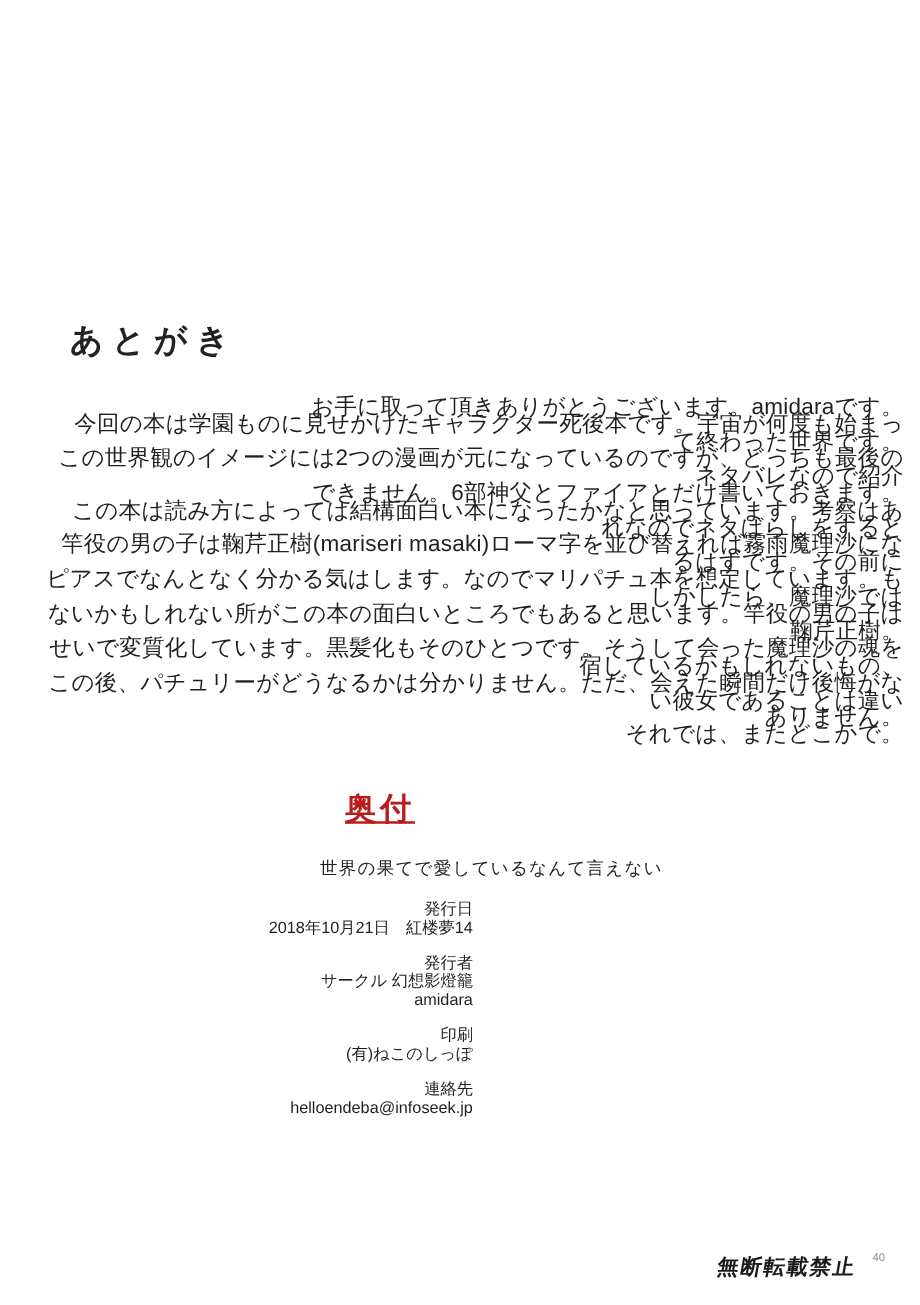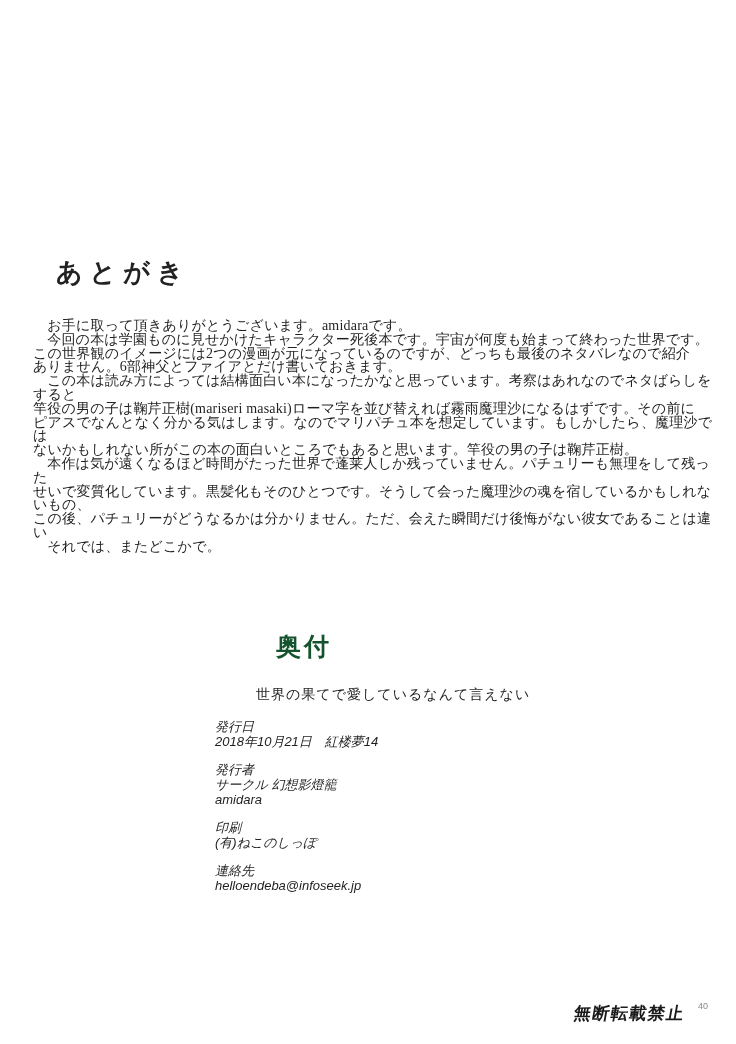--- a/index.html
+++ b/index.html
@@ -6,74 +6,75 @@
   html, body { background: #e8e8e8; }
   .page {
     position: relative;
     width: 736px;
     height: 1044px;
     margin: 0 auto;
     background: #ffffff;
     overflow: hidden;
     font-family: "Liberation Sans", "DejaVu Sans", sans-serif;
     color: #1f1f1f;
+    text-align: right;
   }
 
   .afterword-heading {
     position: absolute;
     left: 56px;
     top: 255px;
     font-size: 26px;
     font-weight: 600;
     letter-spacing: 7px;
     color: #222;
   }
 
   .afterword-body {
     position: absolute;
     left: 33px;
     top: 319px;
     width: 690px;
-    font-size: 14px;
+    font-size: 18px;
     line-height: 13.8px;
     letter-spacing: 0.2px;
-    font-family: Liberation Serif, serif;
   }
   .afterword-body .line {
     white-space: pre-wrap;
   }
 
   .colophon-heading {
     position: absolute;
     left: 276px;
     top: 630px;
     font-size: 25px;
     font-weight: 700;
     letter-spacing: 3px;
-    color: #14532d;
+    color: #b91c1c;
+    text-decoration: underline;
   }
 
   .book-title {
     position: absolute;
     left: 213px;
     top: 686px;
     font-size: 14px;
     letter-spacing: 1px;
     margin-left: 43px;
   }
 
   .colophon-block {
     position: absolute;
     left: 215px;
     top: 719px;
     font-size: 13px;
     line-height: 15px;
   }
   .colophon-group { margin-bottom: 13px; }
-  .colophon-group .line { white-space: pre-wrap; font-style: italic; }
+  .colophon-group .line { white-space: pre-wrap; }
 
   .copyright-notice {
     position: absolute;
     left: 574px;
     top: 1002px;
     font-size: 17px;
     font-weight: 700;
     letter-spacing: 1.5px;
     transform: skewX(-10deg);
     color: #1a1a1a;
@@ -91,28 +92,28 @@
 <body>
 
 <div class="page">
 
   <div class="afterword-heading">あとがき</div>
 
   <div class="afterword-body">
     <div class="line">　お手に取って頂きありがとうございます。amidaraです。</div>
     <div class="line">　今回の本は学園ものに見せかけたキャラクター死後本です。宇宙が何度も始まって終わった世界です。</div>
     <div class="line">この世界観のイメージには2つの漫画が元になっているのですが、どっちも最後のネタバレなので紹介</div>
-    <div class="line">ありません。6部神父とファイアとだけ書いておきます。</div>
+    <div class="line">できません。6部神父とファイアとだけ書いておきます。</div>
     <div class="line">　この本は読み方によっては結構面白い本になったかなと思っています。考察はあれなのでネタばらしをすると</div>
     <div class="line">竿役の男の子は鞠芹正樹(mariseri masaki)ローマ字を並び替えれば霧雨魔理沙になるはずです。その前に</div>
     <div class="line">ピアスでなんとなく分かる気はします。なのでマリパチュ本を想定しています。もしかしたら、魔理沙では</div>
     <div class="line">ないかもしれない所がこの本の面白いところでもあると思います。竿役の男の子は鞠芹正樹。</div>
-    <div class="line">　本作は気が遠くなるほど時間がたった世界で蓬莱人しか残っていません。パチュリーも無理をして残った</div>
     <div class="line">せいで変質化しています。黒髪化もそのひとつです。そうして会った魔理沙の魂を宿しているかもしれないもの、</div>
     <div class="line">この後、パチュリーがどうなるかは分かりません。ただ、会えた瞬間だけ後悔がない彼女であることは違い</div>
+    <div class="line">ありません。</div>
     <div class="line">　それでは、またどこかで。</div>
   </div>
 
   <div class="colophon-heading">奥付</div>
 
   <div class="book-title">世界の果てで愛しているなんて言えない</div>
 
   <div class="colophon-block">
     <div class="colophon-group">
       <div class="line">発行日</div>

